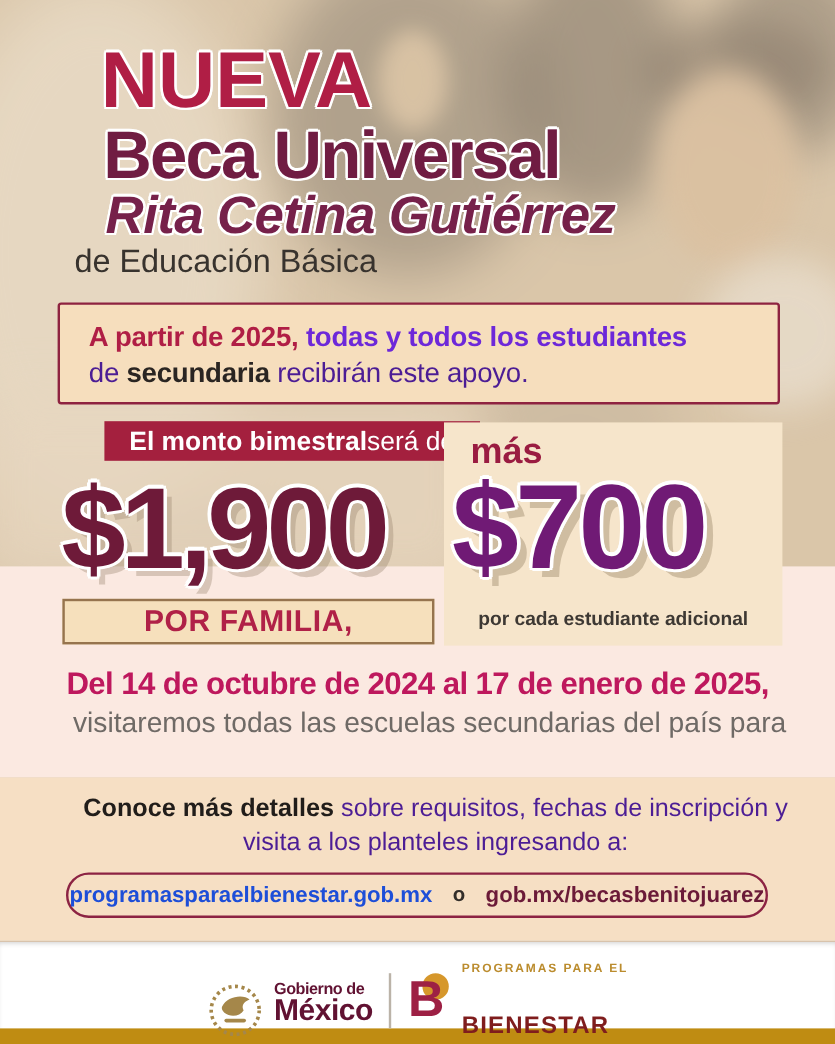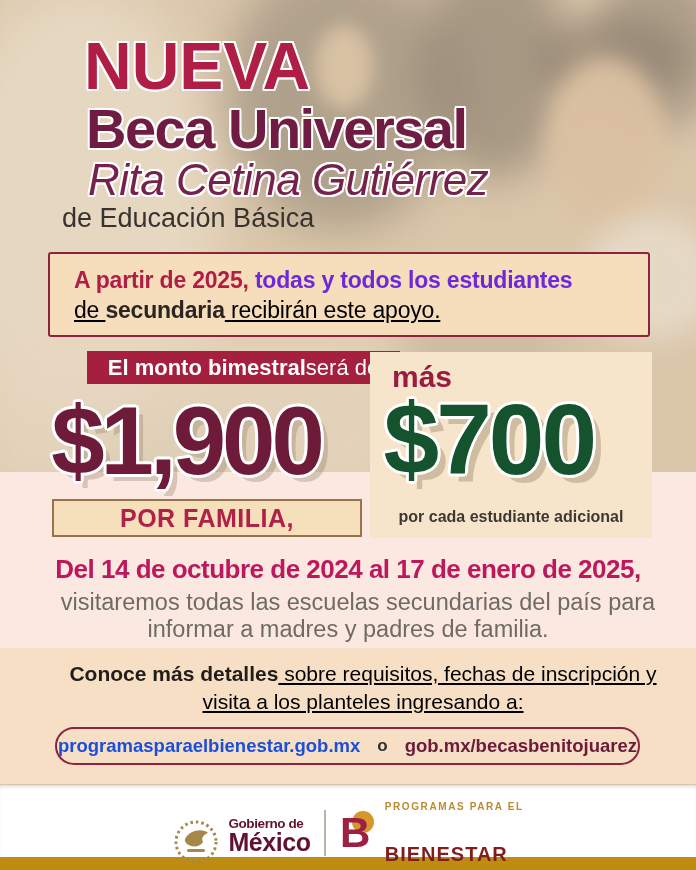--- a/index.html
+++ b/index.html
@@ -26,43 +26,43 @@
   .band-pink{position:absolute;left:0;top:472px;width:696px;height:176px;background:#FBE9E1;}
   .band-beige{position:absolute;left:0;top:648px;width:696px;height:136px;background:#F6DFC4;}
   .band-white{position:absolute;left:0;top:784px;width:696px;height:73px;background:#FFFFFF;
     border-top:1px solid #D8C3AC;box-shadow:inset 0 3px 4px -2px rgba(0,0,0,.18);}
   .band-gold{position:absolute;left:0;top:857px;width:696px;height:13px;background:#BF8C12;}
   
   .outline-w{text-shadow:2px 0 0 #fff,-2px 0 0 #fff,0 2px 0 #fff,0 -2px 0 #fff,
     1.6px 1.6px 0 #fff,-1.6px 1.6px 0 #fff,1.6px -1.6px 0 #fff,-1.6px -1.6px 0 #fff;}
   .kicker{position:absolute;left:84px;top:28px;font-size:66px;font-weight:800;color:#B01E45;letter-spacing:0;}
   .title{position:absolute;left:86px;top:96px;font-size:56px;font-weight:800;color:#701C42;letter-spacing:-1.5px;}
-  .subtitle{position:absolute;left:88px;top:155px;font-size:44px;font-style:italic;font-weight:400;color:#76214A;letter-spacing:-.5px;text-align:center;}
+  .subtitle{position:absolute;left:88px;top:155px;font-size:44px;font-style:italic;font-weight:700;color:#76214A;letter-spacing:-.5px;text-align:center;}
   .level{position:absolute;left:62px;top:203px;font-size:27px;color:#38332E;}
   
   .elig-box{position:absolute;left:48px;top:252px;width:602px;height:85px;background:#F6DEBD;
     border:2px solid #8E2340;border-radius:3px;box-sizing:border-box;padding:11px 0 0 24px;
     font-size:23px;letter-spacing:-.2px;line-height:30px;}
   .c-crimson{color:#B01E45;font-weight:800;}
   .c-darkbold{color:#6d28d9;font-weight:700;}
-  .c-gray{color:#000000;text-decoration:underline;}
+  .c-gray{color:#4c1d95;}
   .c-black{color:#2A2522;font-weight:800;}
   
   .banner{position:absolute;left:50px;top:351px;width:313px;height:33px;background:#A4203E;
     color:#fff;font-size:22px;display:flex;align-items:center;justify-content:center;margin-left:37px;}
   .banner .bold{font-weight:800;}
   .amount-main{position:absolute;left:36px;top:386px;width:300px;text-align:center;
     font-size:96px;font-weight:800;letter-spacing:-4px;color:#6E1A39;
     text-shadow:3px 0 0 #fff,-3px 0 0 #fff,0 3px 0 #fff,0 -3px 0 #fff,
     2.2px 2.2px 0 #fff,-2.2px 2.2px 0 #fff,2.2px -2.2px 0 #fff,-2.2px -2.2px 0 #fff,
     7px 7px 0 rgba(150,130,105,.35);}
   .panel{position:absolute;left:370px;top:352px;width:282px;height:186px;background:#F6E5CB;}
   .plus{position:absolute;left:22px;top:8px;font-size:30px;font-weight:800;color:#9A1C41;}
-  .amount-extra{position:absolute;left:0;top:30px;width:224px;text-align:right;
-    font-size:100px;font-weight:800;letter-spacing:-3px;color:#14532d;
+  .amount-extra{position:absolute;left:0;top:30px;width:224px;text-align:center;
+    font-size:100px;font-weight:800;letter-spacing:-3px;color:#701a75;
     text-shadow:3px 0 0 #fff,-3px 0 0 #fff,0 3px 0 #fff,0 -3px 0 #fff,
     2.2px 2.2px 0 #fff,-2.2px 2.2px 0 #fff,2.2px -2.2px 0 #fff,-2.2px -2.2px 0 #fff,
     8px 8px 0 rgba(160,140,110,.45);}
   .extra-caption{position:absolute;left:0;bottom:12px;width:282px;text-align:center;
     font-size:16px;font-weight:800;color:#3D3833;}
   .family-box{position:absolute;left:52px;top:499px;width:310px;height:38px;background:#F6E0BC;
     border:2px solid #96744E;box-sizing:border-box;display:flex;align-items:center;justify-content:center;
     font-size:25px;font-weight:800;letter-spacing:.5px;color:#B02147;}
   
   .sched{position:absolute;left:0;top:554px;width:696px;text-align:center;}
@@ -133,21 +133,20 @@
 
   <div class="panel">
     <div class="plus">más</div>
     <div class="amount-extra">$700</div>
     <div class="extra-caption">por cada estudiante adicional</div>
   </div>
 
   <div class="sched">
     <div class="sched-dates">Del 14 de octubre de 2024 al 17 de enero de 2025,</div>
     <div class="sched-line first">visitaremos todas las escuelas secundarias del país para</div>
-    <div class="sched-line">informar a madres y padres de familia.</div>
   </div>
 
   <div class="details">
     <div>
       <span class="bold">Conoce más detalles</span><span class="c-gray"> sobre requisitos, fechas de inscripción y</span>
     </div>
     <div class="c-gray">visita a los planteles ingresando a:</div>
   </div>
 
   <div class="pill">

